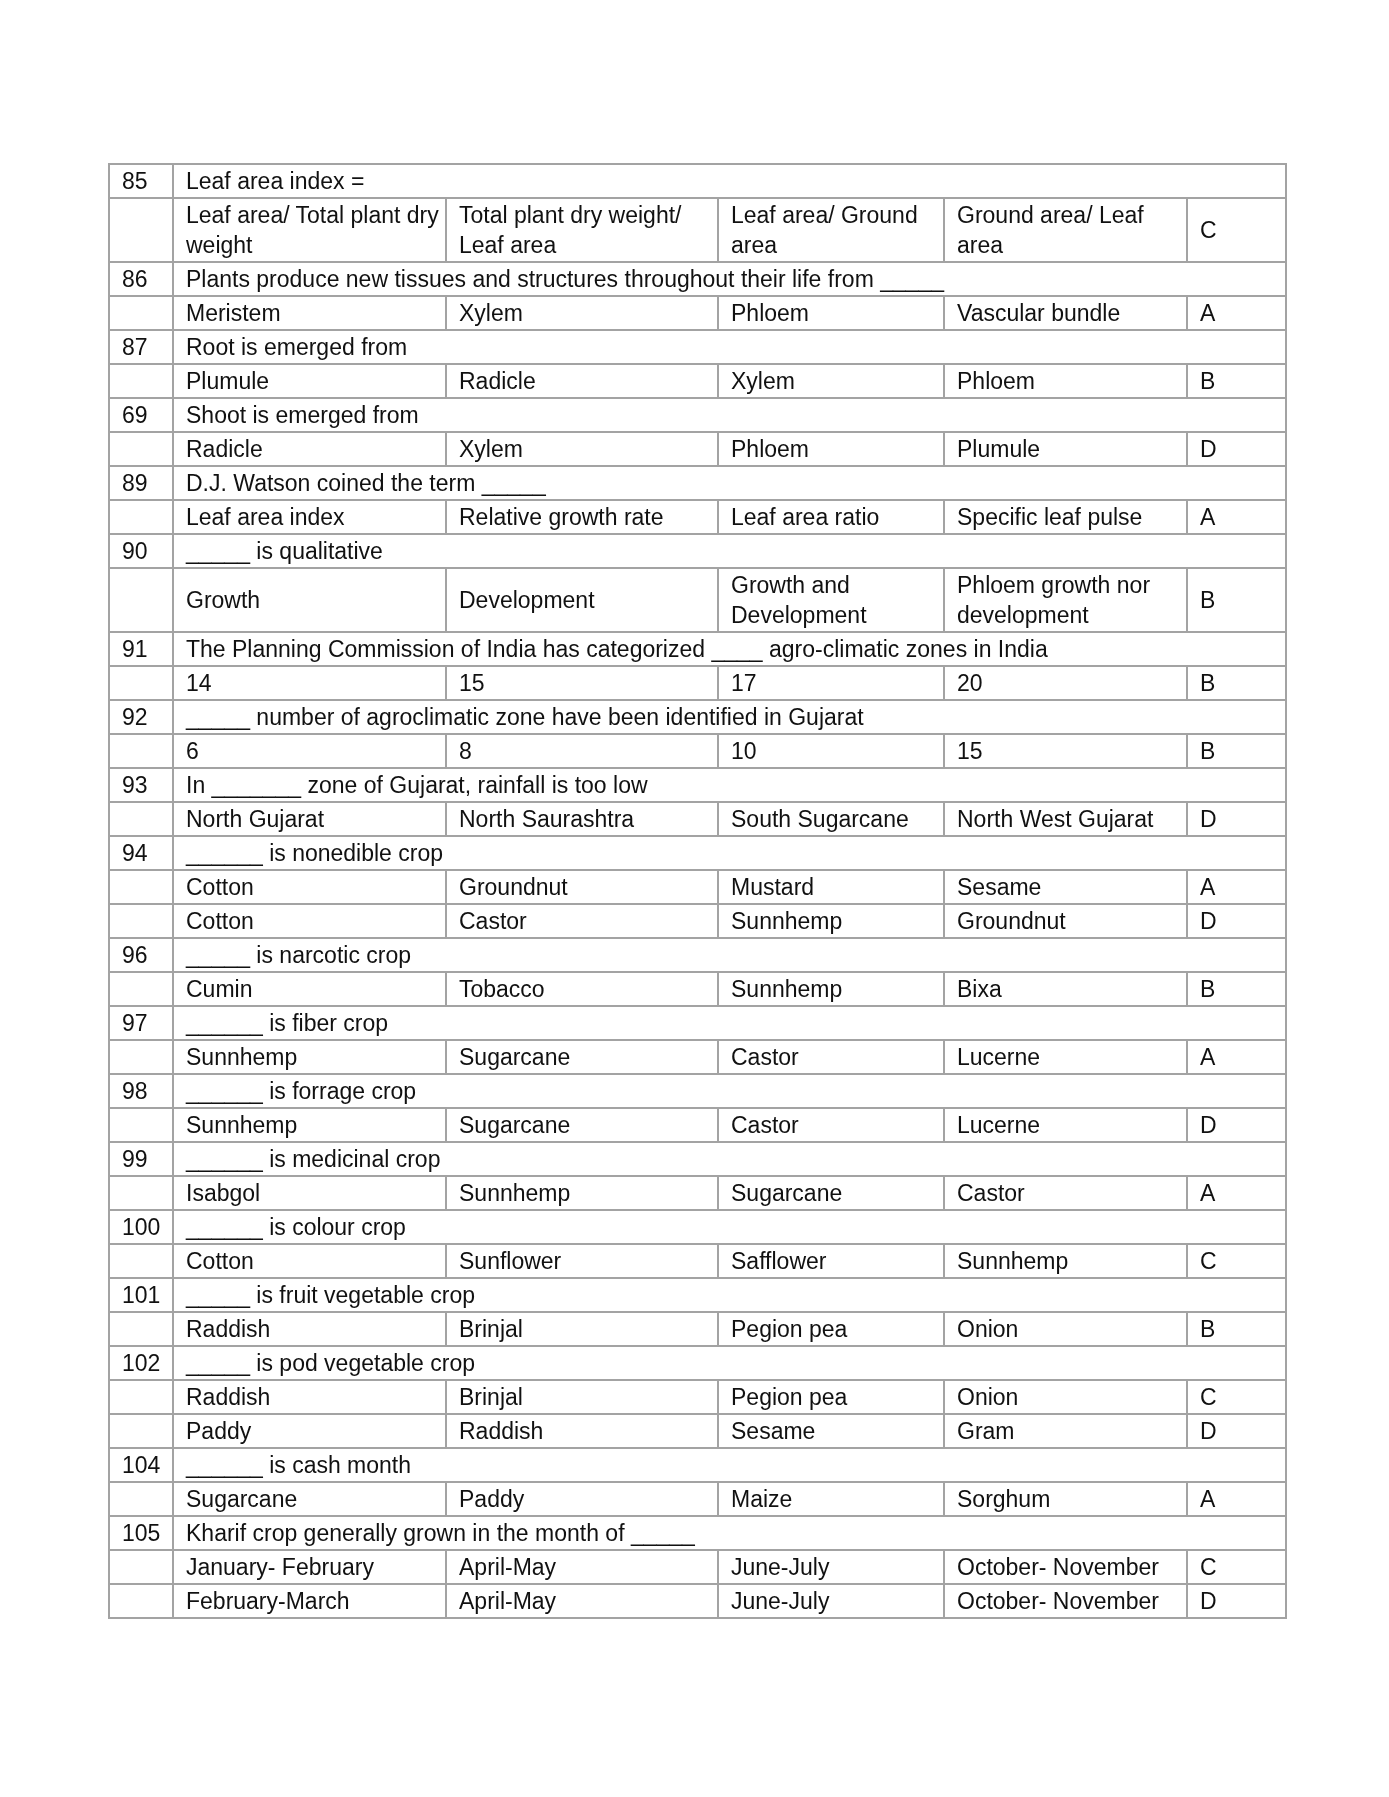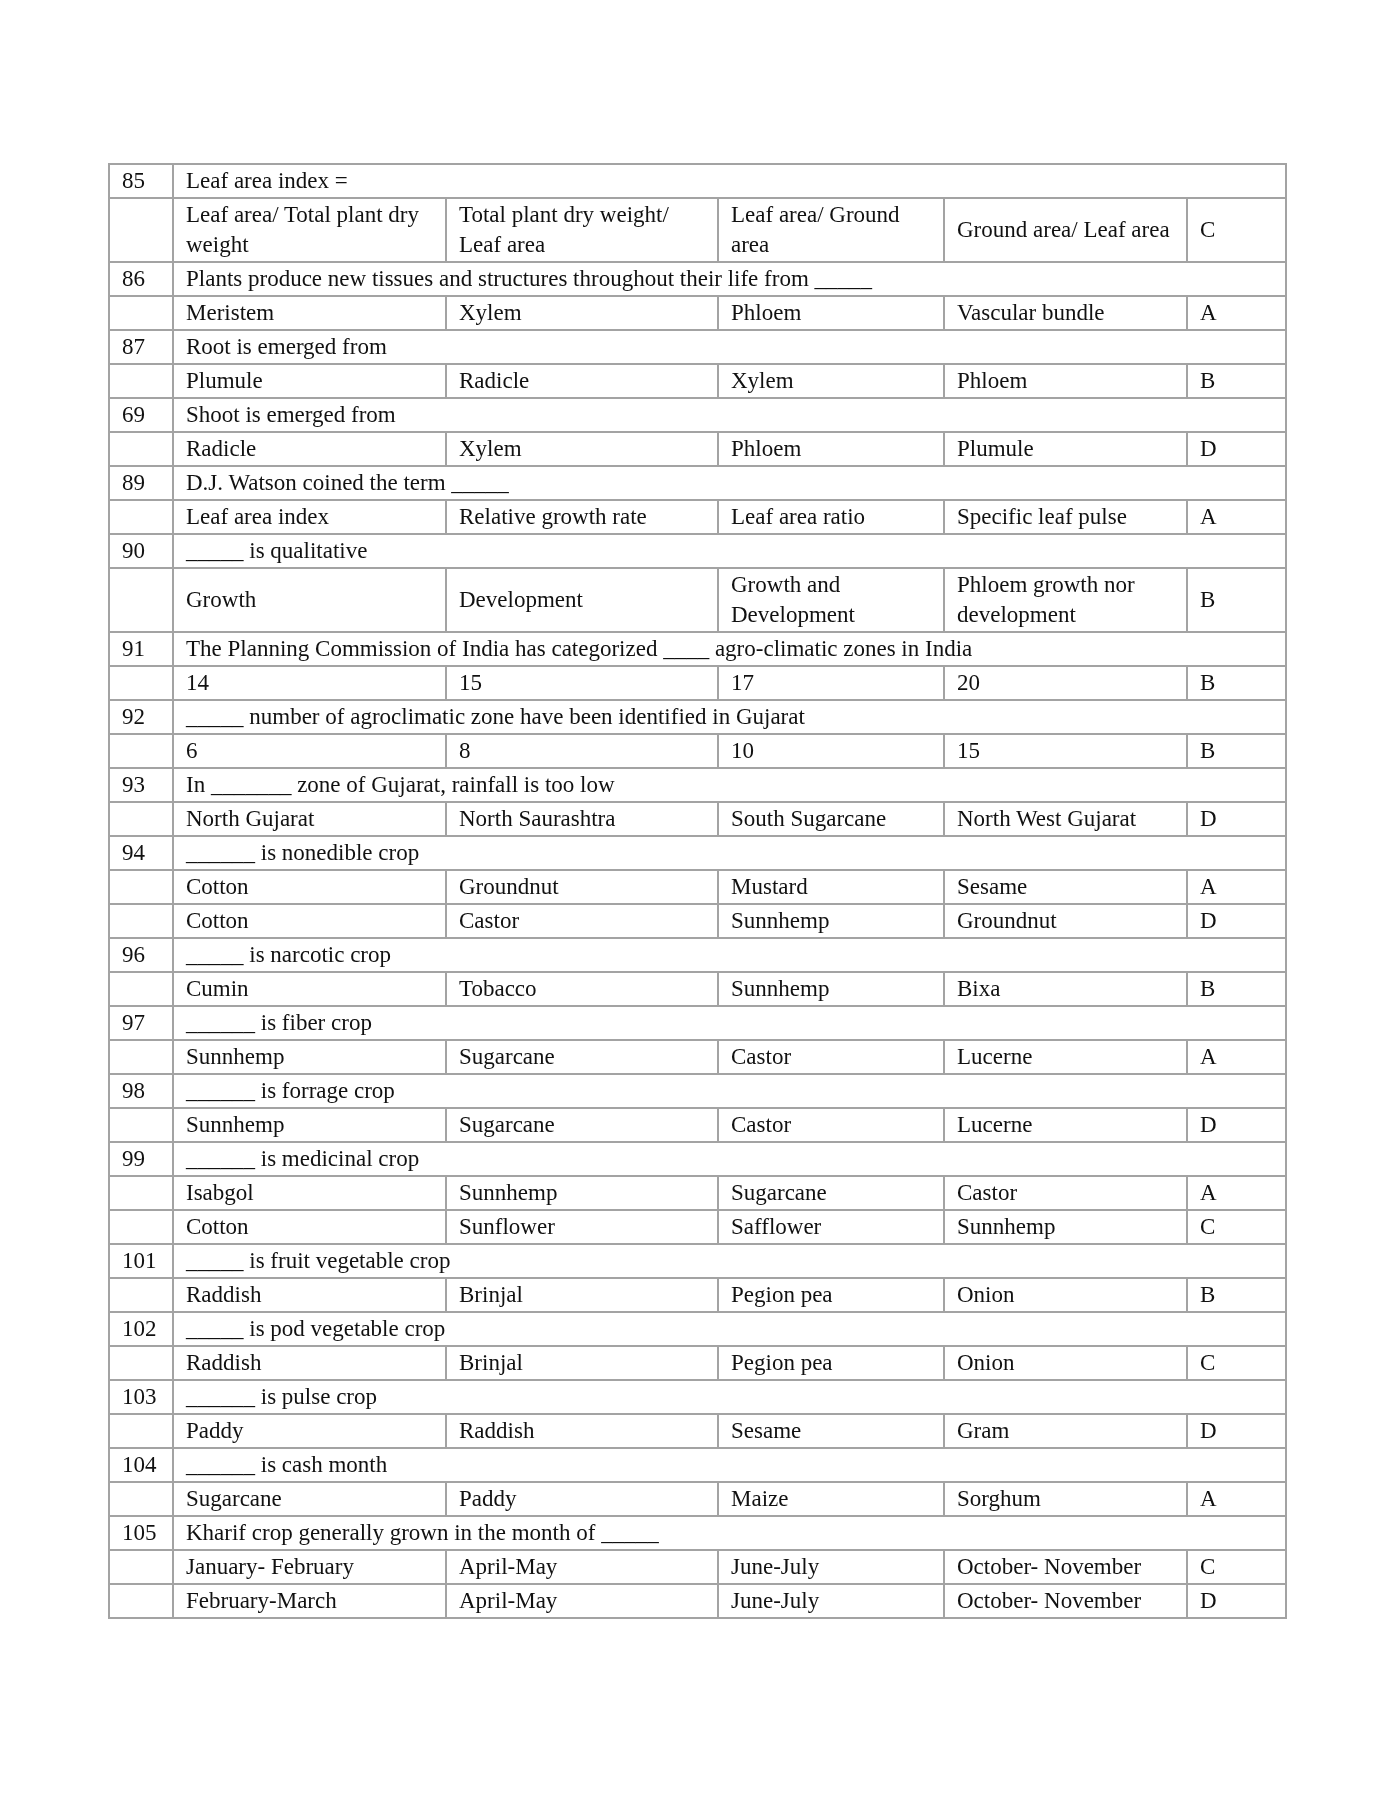--- a/index.html
+++ b/index.html
@@ -1,21 +1,21 @@
 <!DOCTYPE html>
 <html><head>
 <meta charset="utf-8">
 <style>
   html, body { margin: 0; padding: 0; background: #ffffff; }
   .page {
     position: relative;
     width: 1389px;
     height: 1797px;
     background: #ffffff;
-    font-family: Liberation Serif, serif;
+    font-family: Liberation Sans, sans-serif;
     color: #111111;
     overflow: hidden;
   }
   table.mcq {
     position: absolute;
     left: 108px;
     top: 163px;
     width: 1177px;
     border-collapse: collapse;
     table-layout: fixed;
@@ -215,20 +215,24 @@
           <td colspan="5">______ is medicinal crop</td>
         </tr>
         <tr class="o-row">
           <td class="num"></td>
           <td>Isabgol</td>
           <td>Sunnhemp</td>
           <td>Sugarcane</td>
           <td>Castor</td>
           <td class="ans">A</td>
         </tr>
+        <tr class="q-row">
+          <td class="num">100</td>
+          <td colspan="5">______ is colour crop</td>
+        </tr>
         <tr class="o-row">
           <td class="num"></td>
           <td>Cotton</td>
           <td>Sunflower</td>
           <td>Safflower</td>
           <td>Sunnhemp</td>
           <td class="ans">C</td>
         </tr>
         <tr class="q-row">
           <td class="num">101</td>
@@ -247,24 +251,20 @@
           <td colspan="5">_____ is pod vegetable crop</td>
         </tr>
         <tr class="o-row">
           <td class="num"></td>
           <td>Raddish</td>
           <td>Brinjal</td>
           <td>Pegion pea</td>
           <td>Onion</td>
           <td class="ans">C</td>
         </tr>
-        <tr class="q-row">
-          <td class="num">103</td>
-          <td colspan="5">______ is pulse crop</td>
-        </tr>
         <tr class="o-row">
           <td class="num"></td>
           <td>Paddy</td>
           <td>Raddish</td>
           <td>Sesame</td>
           <td>Gram</td>
           <td class="ans">D</td>
         </tr>
         <tr class="q-row">
           <td class="num">104</td>

